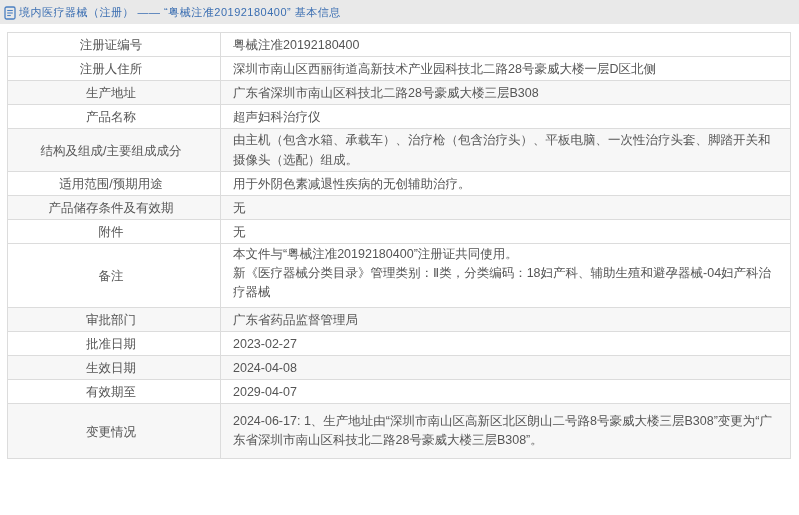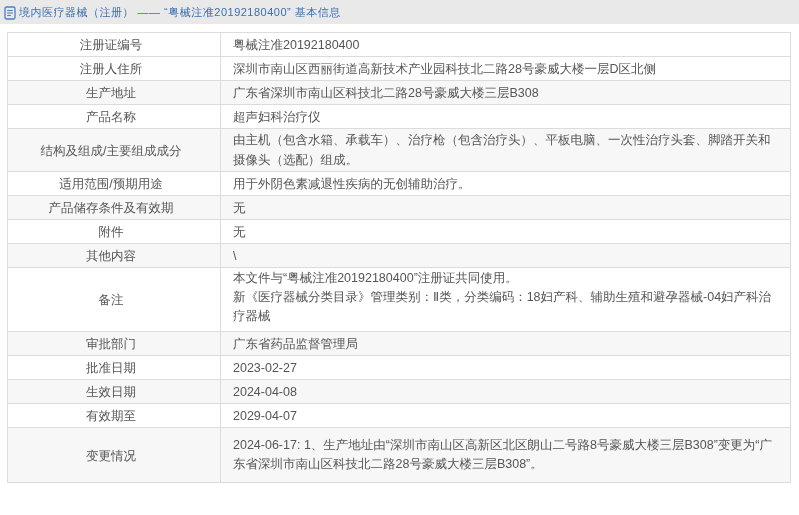--- a/index.html
+++ b/index.html
@@ -117,24 +117,20 @@
           <td class="value-cell">用于外阴色素减退性疾病的无创辅助治疗。</td>
         </tr>
         <tr class="stripe">
           <td class="label-cell">产品储存条件及有效期</td>
           <td class="value-cell">无</td>
         </tr>
         <tr>
           <td class="label-cell">附件</td>
           <td class="value-cell">无</td>
         </tr>
-        <tr class="stripe">
-          <td class="label-cell">其他内容</td>
-          <td class="value-cell">\</td>
-        </tr>
         <tr>
           <td class="label-cell">备注</td>
           <td class="value-cell multiline">
             <div>本文件与“粤械注准20192180400”注册证共同使用。</div>
             <div>新《医疗器械分类目录》管理类别：Ⅱ类，分类编码：18妇产科、辅助生殖和避孕器械-04妇产科治疗器械</div>
           </td>
         </tr>
         <tr class="stripe">
           <td class="label-cell">审批部门</td>
           <td class="value-cell">广东省药品监督管理局</td>

